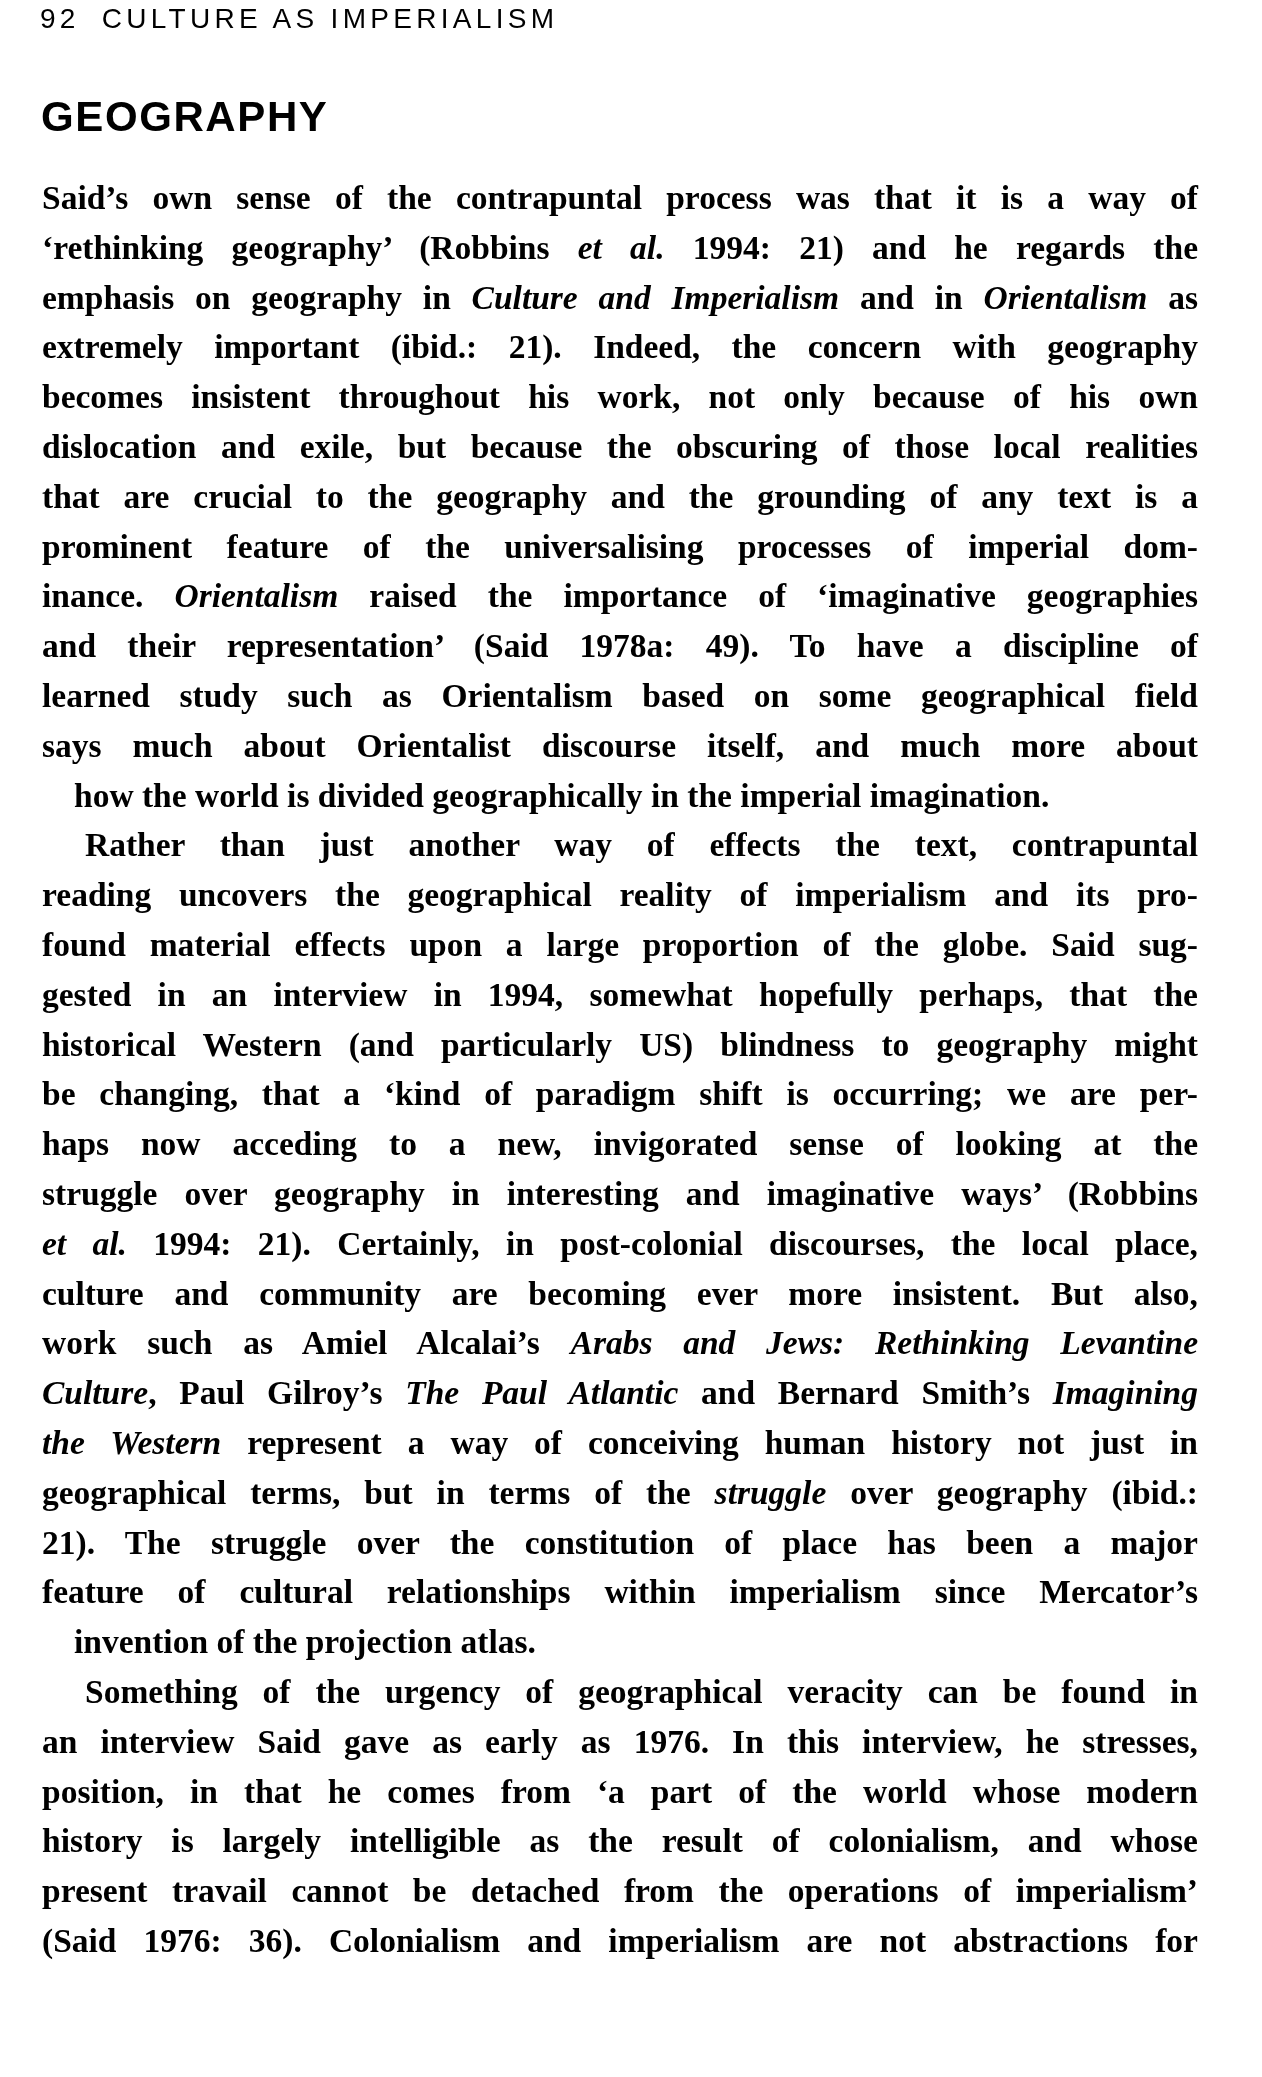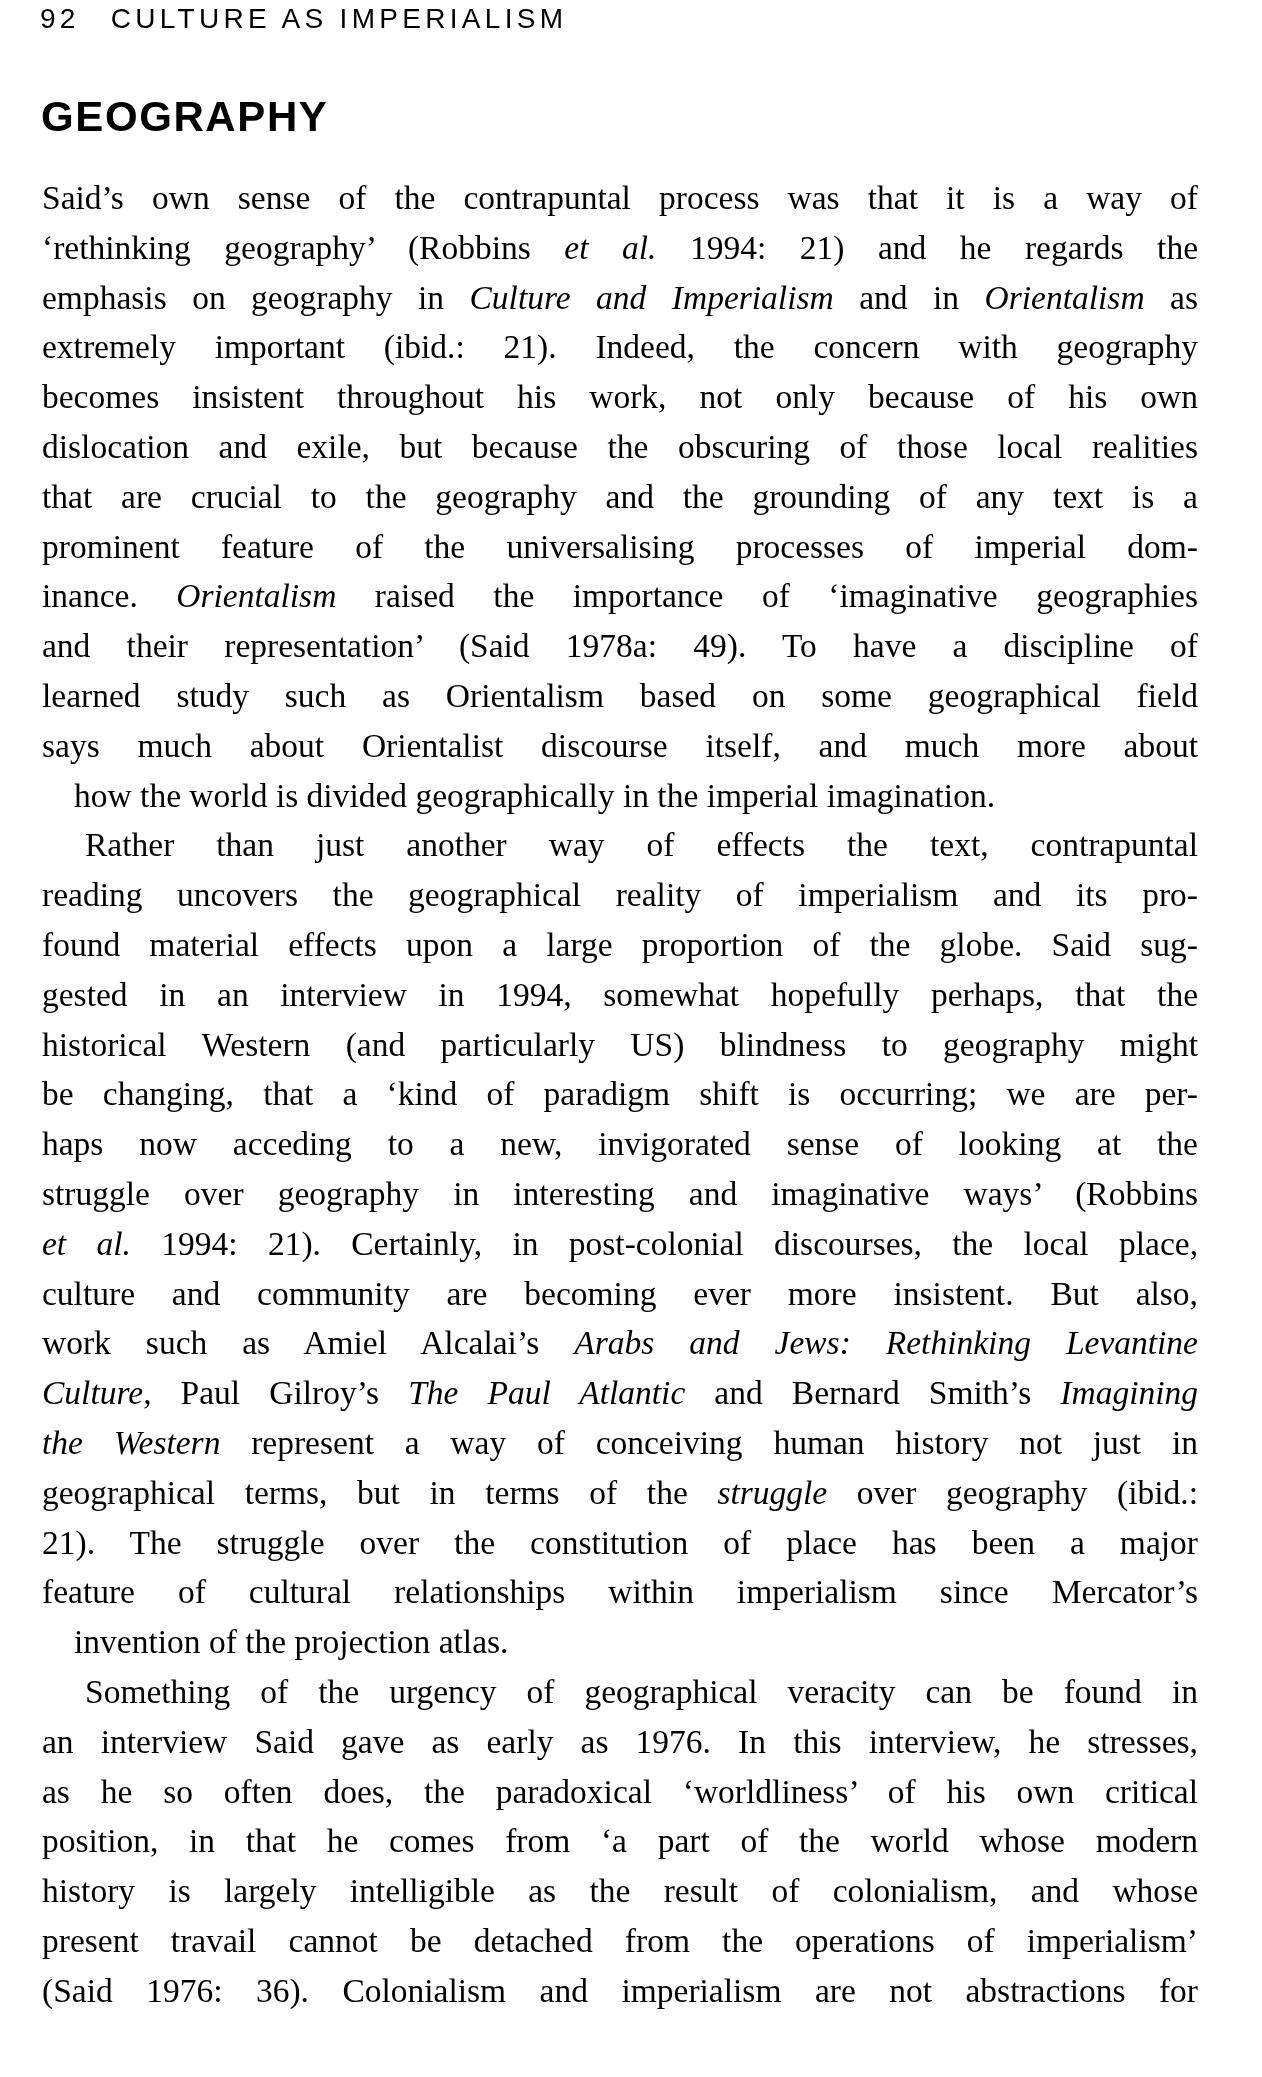--- a/index.html
+++ b/index.html
@@ -19,21 +19,21 @@
       left: 40px;
       top: 2px;
       font-family: "Liberation Sans", sans-serif;
       font-size: 28px;
       font-weight: 400;
       letter-spacing: 4.3px;
       white-space: nowrap;
       line-height: 34px;
     }
     .running-head .page-num {
-      margin-right: 31px;
+      margin-right: 22px;
     }
     .section-heading {
       position: absolute;
       left: 41px;
       top: 92px;
       margin: 0;
       font-family: "Liberation Sans", sans-serif;
       font-size: 42px;
       font-weight: 700;
       letter-spacing: 1.6px;
@@ -50,20 +50,21 @@
       line-height: 49.8px;
     }
     .line {
       display: block;
       height: 49.8px;
       text-align: justify;
       text-align-last: justify;
       white-space: nowrap;
       overflow: visible;
       word-spacing: 0;
+      font-weight: bold;
     }
     .line.last {
       text-align: left;
       text-align-last: left;
       margin-left: 32px;
     }
     .line.indent {
       padding-left: 43px;
     }
     .line-inner {
@@ -186,23 +187,20 @@
       </div>
     </div>
     <div>
       <div class="line indent">
         <span class="line-inner"><span>Something of the urgency of geographical veracity can be found in</span></span>
       </div>
       <div class="line">
         <span class="line-inner"><span>an interview Said gave as early as 1976. In this interview, he stresses,</span></span>
       </div>
       <div class="line">
-        <span class="line-inner"><span>as he so often does, the paradoxical ‘worldliness’ of his own critical</span></span>
-      </div>
-      <div class="line">
         <span class="line-inner"><span>position, in that he comes from ‘a part of the world whose modern</span></span>
       </div>
       <div class="line">
         <span class="line-inner"><span>history is largely intelligible as the result of colonialism, and whose</span></span>
       </div>
       <div class="line">
         <span class="line-inner"><span>present travail cannot be detached from the operations of imperialism’</span></span>
       </div>
       <div class="line">
         <span class="line-inner"><span>(Said 1976: 36). Colonialism and imperialism are not abstractions for</span></span>

